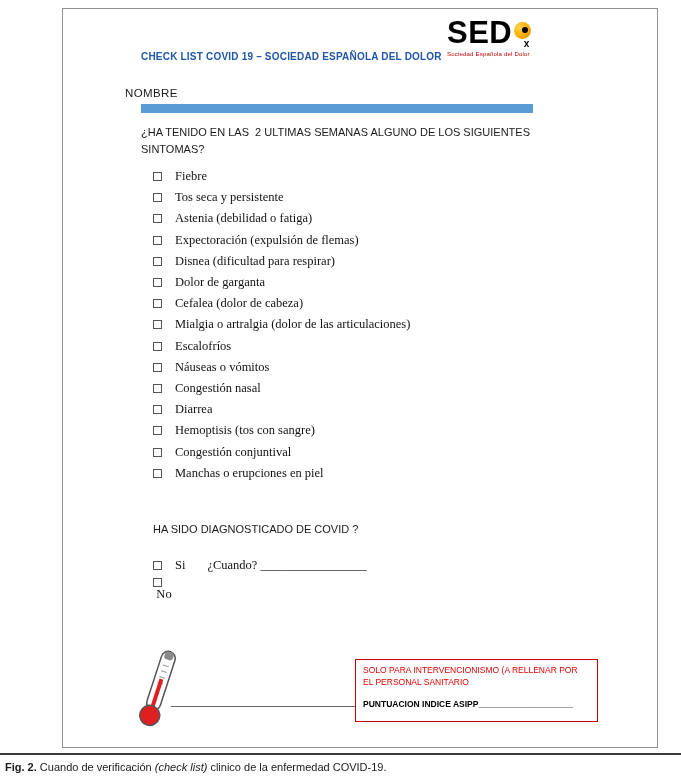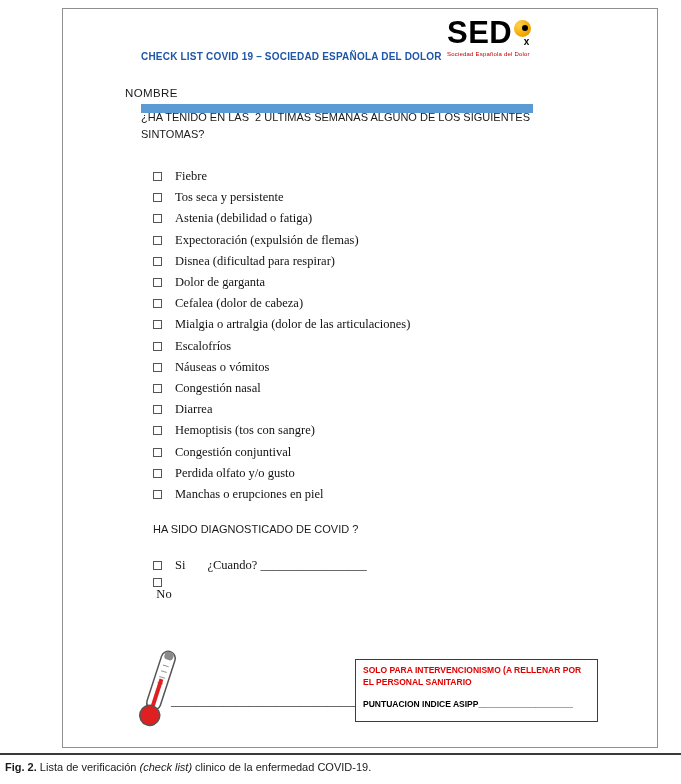--- a/index.html
+++ b/index.html
@@ -9,35 +9,35 @@
   }
   .canvas { position:relative; width:681px; height:784px; overflow:hidden; background:#fff; }
   .page {
     position:absolute; left:62px; top:8px; width:596px; height:740px;
     background:#fff; border:1px solid #909090;
   }
   .serif { font-family:"Liberation Serif", serif;text-align:right; }
 
   
   .logo { position:absolute; left:384px; top:8px; width:160px; }
-  .logo-row { display:flex; align-items:center; }
+  .logo-row { display:flex; align-items:flex-end; }
   .logo-text { font-size:31px; font-weight:bold; line-height:1; color:#000; letter-spacing:0.5px; }
   .logo-badge { display:inline-flex; flex-direction:column; align-items:flex-end; margin-left:2px; }
   .logo-circle {
     width:17px; height:17px; border-radius:50%; position:relative; display:inline-block;
     background: radial-gradient(circle at 30% 30%, #ffd34d 0%, #f5a800 60%, #d88a00 100%);
   }
   .logo-dot { position:absolute; right:3px; top:5px; width:6px; height:6px; background:#000; border-radius:50%; }
   .logo-x { font-size:10px; font-weight:bold; line-height:9px; color:#000; margin-right:2px; }
   .logo-sub { font-size:6px; color:#c00000; margin-top:3px; letter-spacing:0.2px; }
 
   .title { position:absolute; left:78px; top:42px; font-size:10px; font-weight:bold; color:#1F56A8; letter-spacing:0.2px; }
   .nombre { position:absolute; left:62px; top:78px; font-size:11.5px; letter-spacing:0.4px; color:#1a1a1a; }
   .name-bar { position:absolute; left:78px; top:95px; width:392px; height:9px; background:#5B9BD5; }
-  .question { position:absolute; left:78px; top:100px; width:425px; font-size:11px; line-height:17px; white-space:pre-wrap; color:#1a1a1a; }
+  .question { position:absolute; left:78px; top:115px; width:425px; font-size:11px; line-height:17px; white-space:pre-wrap; color:#1a1a1a; }
 
   .symptoms { position:absolute; left:90px; top:157px; }
   .row { display:flex; align-items:center; height:21.2px; }
   .checkbox {
     width:9px; height:9px; border:1px solid #555; background:#fff;
     margin-right:13px; flex:none; display:inline-block;
   }
   .label { font-size:12.5px; color:#111; }
   .when { margin-left:22px; font-size:12.5px; }
 
@@ -45,21 +45,21 @@
   .si-row { position:absolute; left:90px; top:546px; }
   .no-row { position:absolute; left:90px; top:569px;flex-direction:column; }
 
   .thermo { position:absolute; left:68px; top:638px; width:56px; height:86px; }
   .sig { position:absolute; left:108px; top:684px; font-size:13px; color:#111; }
 
   .redbox {
     position:absolute; left:292px; top:650px; width:243px; min-height:63px;
     border:1px solid #cc0000; background:#fff; padding:5px 7px 7px;
   }
-  .redbox-header { color:#e00000; font-weight:bold; font-size:8.5px; line-height:11.5px; }
+  .redbox-header { color:#e00000; font-weight:normal; font-size:8.5px; line-height:11.5px; }
   .redbox-score { color:#000; font-weight:bold; font-size:8.5px; margin-top:11px; }
 
   .caption-rule { position:absolute; left:0; top:753px; width:681px; height:2px; background:#3a3a3a; }
   .caption { position:absolute; left:5px; top:761px; font-size:11px; color:#1a1a1a; }
   .cap-bold { font-weight:bold; }
   .cap-italic { font-style:italic; }
 </style>
 </head>
 <body>
 
@@ -152,24 +152,20 @@
         <div class="row">
           <span class="checkbox"></span>
           <span class="serif label">Hemoptisis (tos con sangre)</span>
         </div>
 
         <div class="row">
           <span class="checkbox"></span>
           <span class="serif label">Congestión conjuntival</span>
         </div>
 
-        <div class="row">
-          <span class="checkbox"></span>
-          <span class="serif label">Perdida olfato y/o gusto</span>
-        </div>
 
         <div class="row">
           <span class="checkbox"></span>
           <span class="serif label">Manchas o erupciones en piel</span>
         </div>
       </div>
 
     <div class="diagnosis">HA SIDO DIAGNOSTICADO DE COVID ?</div>
 
     <div class="row si-row">
@@ -201,15 +197,15 @@
     <div class="sig serif">______________________________</div>
 
     <div class="redbox">
       <div class="redbox-header">SOLO PARA INTERVENCIONISMO (A RELLENAR POR EL PERSONAL SANITARIO</div>
       <div class="redbox-score">PUNTUACION INDICE ASIPP____________________</div>
     </div>
 
   </div>
 
   <div class="caption-rule"></div>
-  <div class="caption"><span class="cap-bold">Fig. 2.</span><span> Lista de verificación </span><span class="cap-italic">(check list)</span><span> clinico de la enfermedad COVID-19.</span></div>
+  <div class="caption"><span class="cap-bold">Fig. 2.</span><span> Cuando de verificación </span><span class="cap-italic">(check list)</span><span> clinico de la enfermedad COVID-19.</span></div>
 
 </div>
 
 </body></html>

